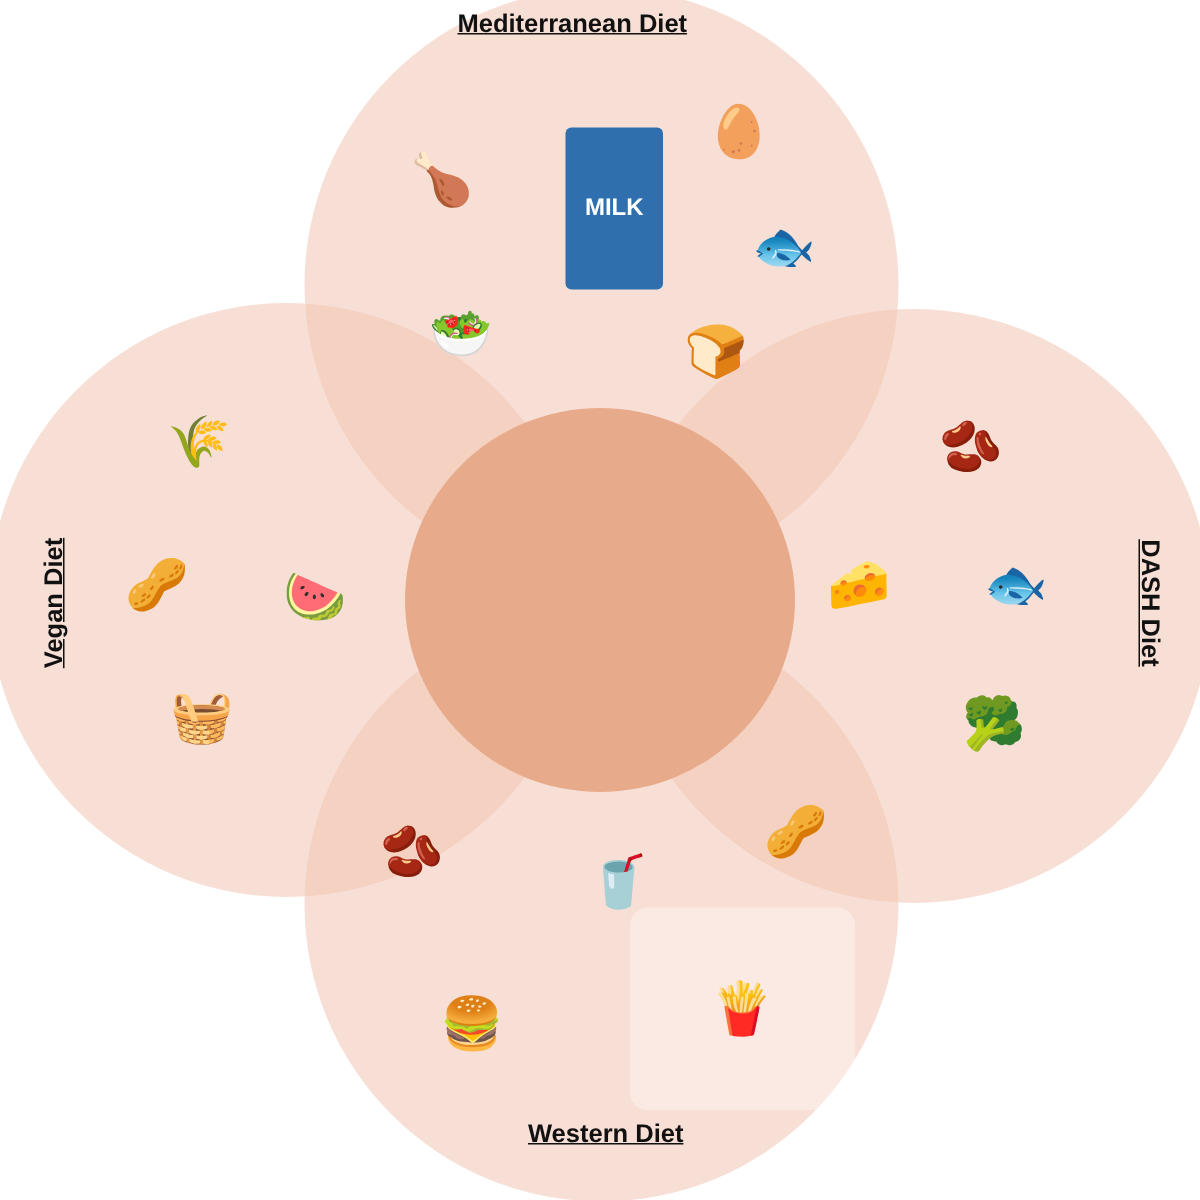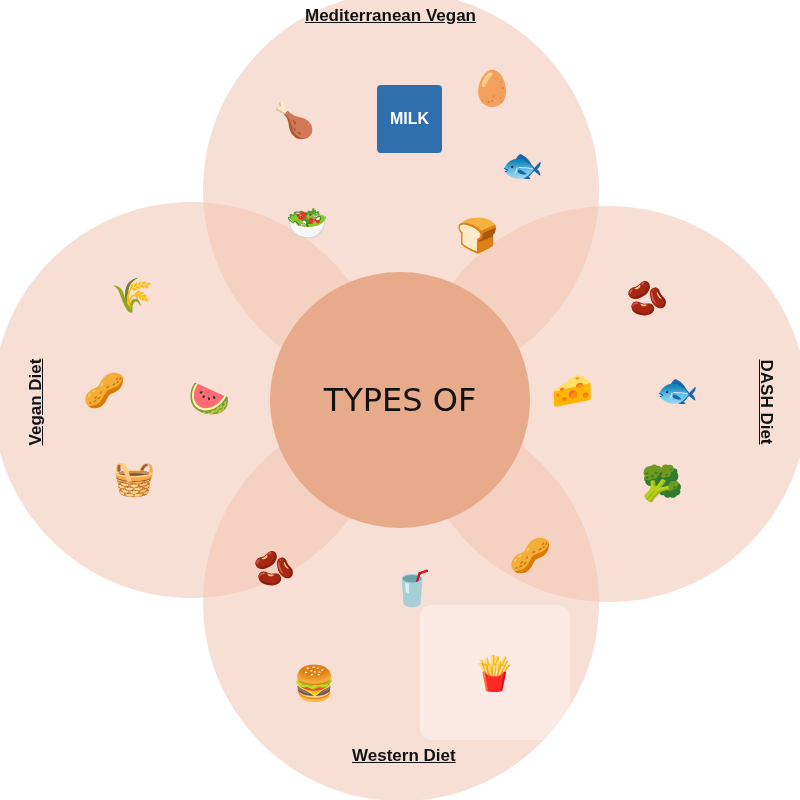--- a/index.html
+++ b/index.html
@@ -24,21 +24,21 @@
 <body>
 
 <div class="petal" id="petal-top"></div>
 <div class="petal" id="petal-left"></div>
 <div class="petal" id="petal-right"></div>
 <div class="petal" id="petal-bottom"></div>
 
 <div class="food" style="left:245px;top:80px;width:100px;height:80px;">
     <span class="glyph">🍗</span>
   </div>
-<div class="food" style="left:377px;top:85px;width:65px;height:68px;background:#2f6fae;border-radius:4px;">
+<div class="food" style="left:377px;top:85px;width:65px;height:108px;background:#2f6fae;border-radius:4px;">
     <span style="color:#fff;font-weight:bold;font-size:16px;">MILK</span>
   </div>
 <div class="food" style="left:455px;top:60px;width:75px;height:55px;">
     <span class="glyph">🥚</span>
   </div>
 <div class="food" style="left:465px;top:130px;width:115px;height:70px;">
     <span class="glyph">🐟</span>
   </div>
 <div class="food" style="left:215px;top:175px;width:185px;height:95px;">
     <span class="glyph">🥗</span>
@@ -83,19 +83,18 @@
     <span class="glyph">🥜</span>
   </div>
 <div class="food" style="left:255px;top:635px;width:120px;height:95px;">
     <span class="glyph">🍔</span>
   </div>
 <div class="food" style="left:420px;top:605px;width:150px;height:135px;background:rgba(255,255,255,0.35);">
     <span class="glyph">🍟</span>
   </div>
 
 <div id="hub">
-  <span>TYPES OF</span>
 </div>
 
-<div class="label" id="label-top">Mediterranean Vegan</div>
+<div class="label" id="label-top">Mediterranean Diet</div>
 <div class="label" id="label-left">Vegan Diet</div>
 <div class="label" id="label-right">DASH Diet</div>
 <div class="label" id="label-bottom">Western Diet</div>
 
 </body></html>

